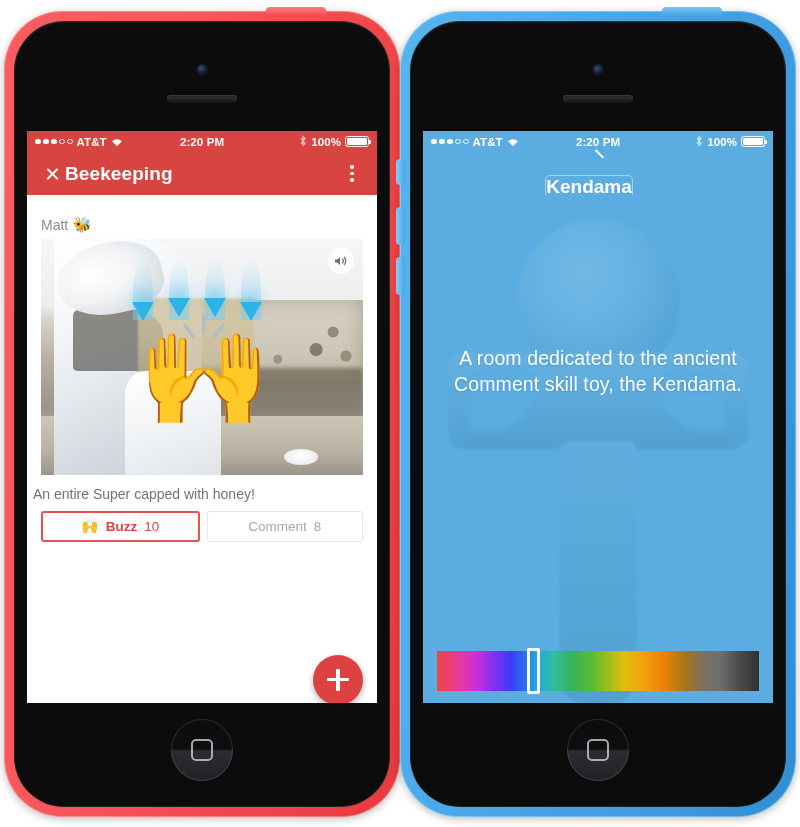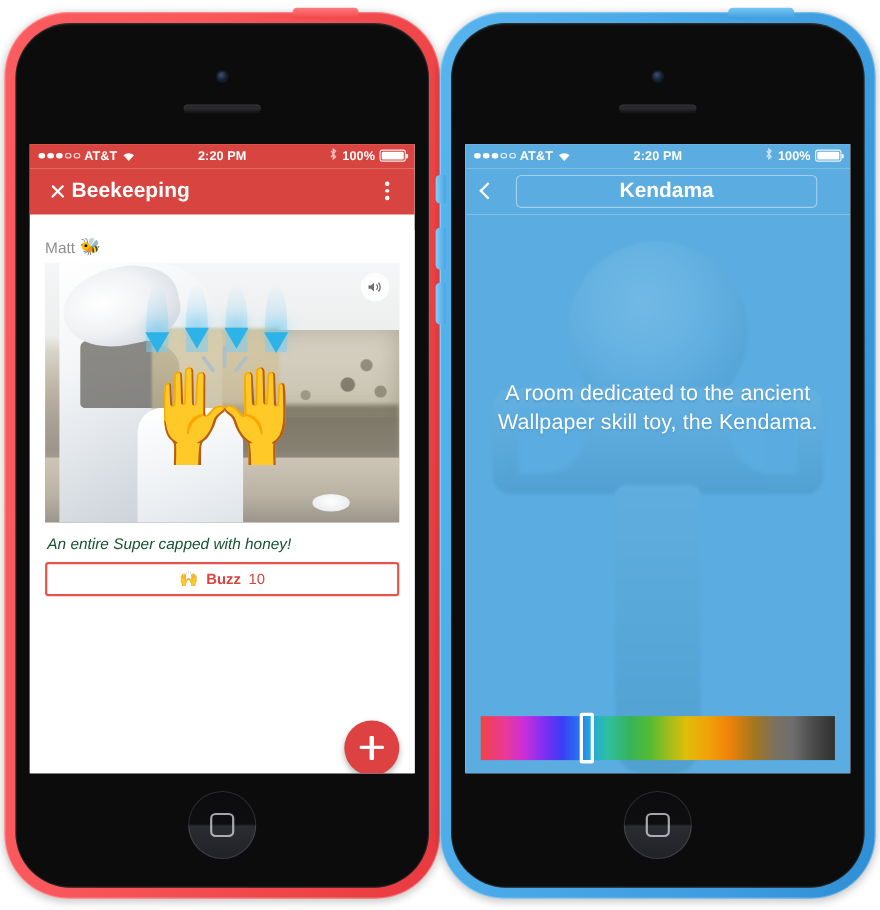--- a/index.html
+++ b/index.html
@@ -267,23 +267,22 @@
     top: 9px; right: 9px;
     width: 26px; height: 26px;
     border-radius: 50%;
     background: rgba(255,255,255,.82);
     display: flex; align-items: center; justify-content: center;
     font-size: 13px; color: #6e6e6e;
   }
 
   .caption {
     font-size: 14px;
-    color: #14532d;
-    padding: 11px 16px 9px;
-    font-style: italic;
+    color: #737373;
+    padding: 11px 6px 9px;
   }
 
   .actions { display: flex; gap: 7px; padding: 0 14px 12px; }
   .act {
     flex: 1;
     height: 31px;
     border-radius: 3px;
     display: flex; align-items: center; justify-content: center;
     gap: 7px;
     font-size: 13.5px;
@@ -335,20 +334,21 @@
   .plus::after  { top: 9.4px; left: 0; height: 3.2px; width: 22px; }
 
   
   .navbar-blue {
     height: 42px;
     background: #5bace0;
     display: flex;
     align-items: center;
     padding: 0 12px;
     gap: 20px;
+    flex-direction: column;
   }
   .chev {
     width: 11px; height: 11px;
     border-left: 2.6px solid #fff;
     border-bottom: 2.6px solid #fff;
     transform: rotate(45deg);
     margin-left: 3px;
   }
   .title-box {
     flex: 1;
@@ -556,20 +556,24 @@
             </div>
 
             <div class="caption">An entire Super capped with honey!</div>
 
             <div class="actions">
               <div class="act buzz">
                 <span class="emoji" style="font-size:14px">🙌</span>
                 <span>Buzz</span>
                 <span class="cnt">10</span>
               </div>
+              <div class="act comment">
+                <span>Comment</span>
+                <span class="cnt">8</span>
+              </div>
             </div>
           </div>
 
 
           <div class="fab">
             <span class="plus"></span>
           </div>
         </div>
 
       </div>
@@ -629,21 +633,21 @@
 
         <div class="room">
           <div class="kendama">
             <div class="kd-ball"></div>
             <div class="kd-cross"></div>
             <div class="kd-notch-l"></div>
             <div class="kd-notch-r"></div>
             <div class="kd-handle"></div>
           </div>
 
-          <div class="room-desc">A room dedicated to the ancient Wallpaper skill toy, the Kendama.</div>
+          <div class="room-desc">A room dedicated to the ancient Comment skill toy, the Kendama.</div>
 
 
           <div class="color-slider">
             <div class="slider-handle" style="left: 28%;"></div>
           </div>
         </div>
 
       </div>
       <div class="home">
           <span class="home-sq"></span>

